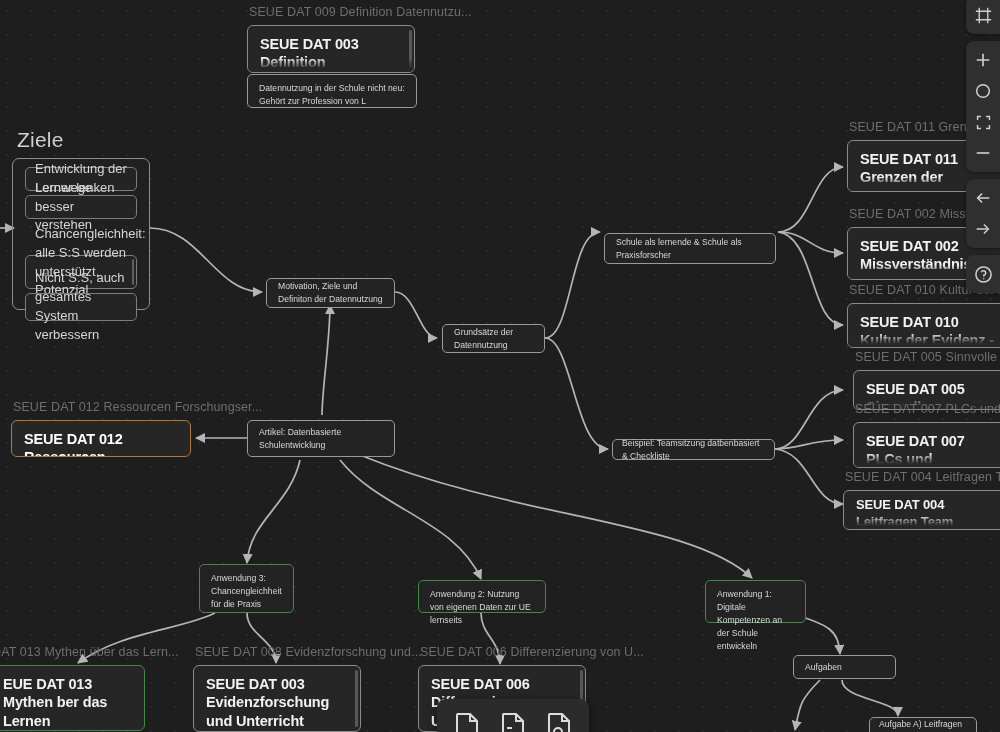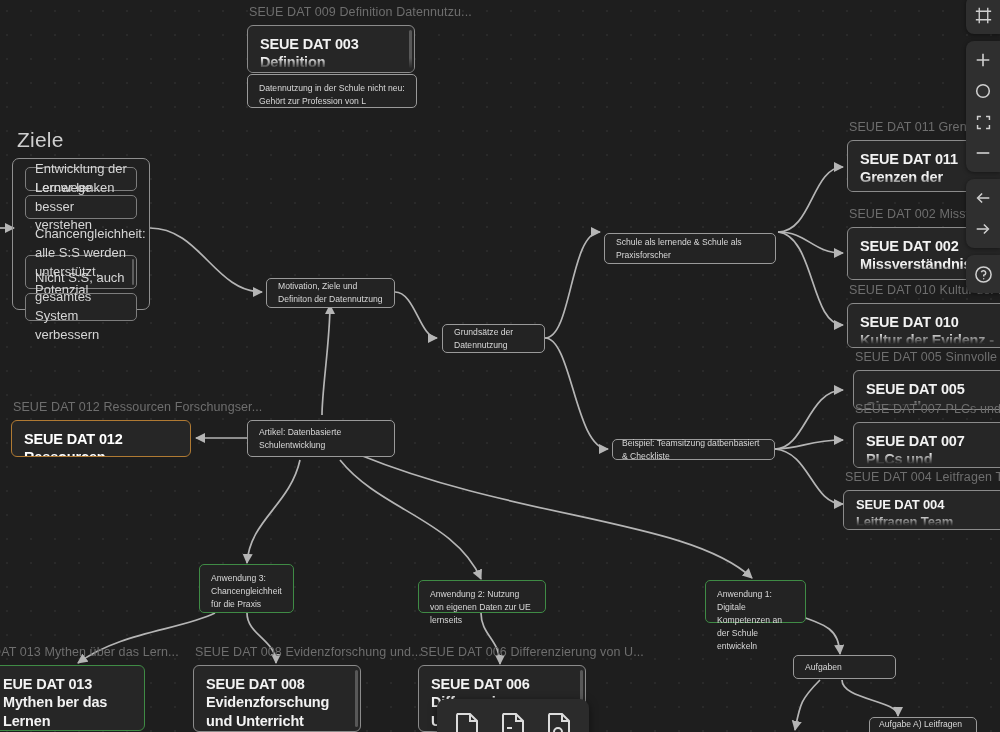--- a/index.html
+++ b/index.html
@@ -264,21 +264,21 @@
     <div class="node-title">DAT 013 Mythen über das Lern...</div>
     <div class="card" style="border-color:#3f8b45;">
       <div class="card-h">EUE DAT 013 Mythen ber das Lernen</div>
       <div class="card-b">Schüler/innen haben unterschiedliche Lernstile</div>
     </div>
   </div>
 
   <div class="node" style="left:193px; top:665px; width:168px; height:67px;">
     <div class="node-title">SEUE DAT 008 Evidenzforschung und...</div>
     <div class="card">
-      <div class="card-h">SEUE DAT 008 Evidenzforschung und Unterricht</div>
+      <div class="card-h">SEUE DAT 003 Evidenzforschung und Unterricht</div>
       <div class="card-b">·  Entscheidungen für alle unsere S:S sind auf</div>
       <div class="scrollbar"></div>
     </div>
   </div>
 
   <div class="node" style="left:418px; top:665px; width:168px; height:67px;">
     <div class="node-title">SEUE DAT 006 Differenzierung von U...</div>
     <div class="card">
       <div class="card-h">SEUE DAT 006 Differenzierung von Unterricht mit Daten</div>
       <div class="card-b" style="padding-top:8px; font-size:9px;">N</div>

